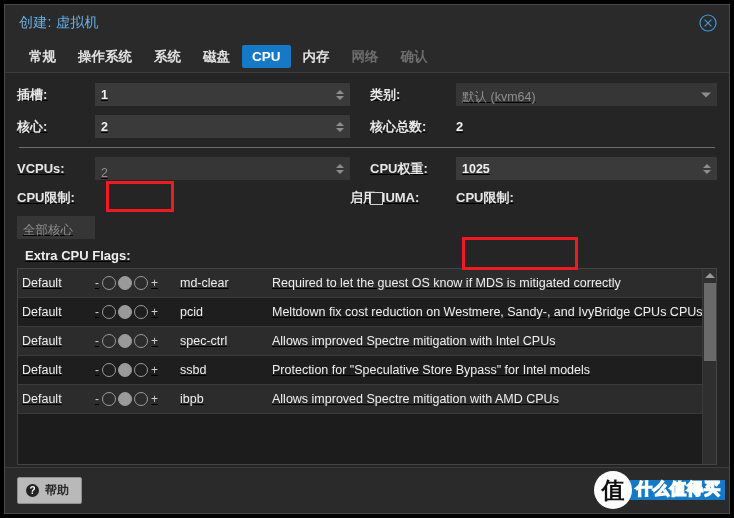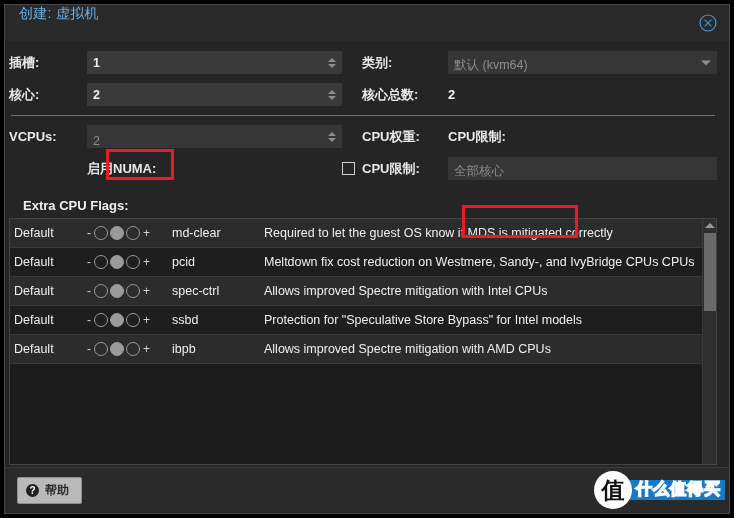--- a/index.html
+++ b/index.html
@@ -14,21 +14,21 @@
     left: 4px; top: 4px;
     width: 726px; height: 510px;
     background: #242424;
     border: 1px solid #4a4a4a;
     display: flex; flex-direction: column;
   }
   
   #titlebar {
     height: 36px;
     background: #2a2a2a;
-    display: flex; 
+    display: flex; align-items: center;
     padding: 0 10px 0 14px;
     position: relative;
   }
   #title-text {
     color: #6aaee0;
     font-size: 14px;
     letter-spacing: .3px;
   }
   #close-btn {
     position: absolute; right: 12px; top: 9px;
@@ -53,23 +53,23 @@
     white-space: nowrap;
     font-weight: 600;
   }
   .tab.active { background: #1579c6; color: #fff; }
   .tab.disabled { color: #6d6d6d; cursor: default; font-weight: 600; }
 
   
   #body {
     flex: 1;
     background: #252525;
-    padding: 10px 12px 0 4px;
+    padding: 10px 12px 0 12px;
     position: relative;
-    display: flex; flex-direction: column;
+    display: flex; flex-direction: column; text-decoration: underline;
   }
   .form-grid {
     display: grid;
     grid-template-columns: 78px 255px 20px 86px 1fr;
     row-gap: 9px;
     align-items: center;
   }
   .lbl {
     font-size: 13px;
     color: #e8e8e8;
@@ -133,21 +133,21 @@
   #anno-weight { left: 457px; top: 164px; width: 116px; height: 33px; }
 
   hr.sep {
     border: 0; border-top: 1px solid #6e6e6e;
     margin: 9px 2px 9px 2px;
   }
 
   
   #flags-label {
     font-size: 13px; color: #eee; font-weight: 600;
-    margin: 9px 0 5px 14px;
+    margin: 9px 0 5px 8px;
   }
   #flags-wrap {
     flex: 1;
     border: 1px solid #444;
     background: #1c1c1c;
     overflow: hidden;
     position: relative;
     margin-bottom: 2px;
   }
   #flags-table {
@@ -270,20 +270,30 @@
     <div id="title-text">创建: 虚拟机</div>
     <div id="close-btn">
       <svg width="18" height="18" viewBox="0 0 18 18">
         <circle cx="9" cy="9" r="8" fill="none" stroke="#3c9ad6" stroke-width="1.2"></circle>
         <line x1="5.6" y1="5.6" x2="12.4" y2="12.4" stroke="#3c9ad6" stroke-width="1.2"></line>
         <line x1="12.4" y1="5.6" x2="5.6" y2="12.4" stroke="#3c9ad6" stroke-width="1.2"></line>
       </svg>
     </div>
   </div>
 
+  <div id="tabbar">
+    <div class="tab">常规</div>
+    <div class="tab">操作系统</div>
+    <div class="tab">系统</div>
+    <div class="tab">磁盘</div>
+    <div class="tab active">CPU</div>
+    <div class="tab">内存</div>
+    <div class="tab disabled">网络</div>
+    <div class="tab disabled">确认</div>
+  </div>
 
   <div id="body">
 
     <div class="anno" id="anno-cores"></div>
     <div class="anno" id="anno-weight"></div>
 
     <div class="form-grid">
 
       <div class="lbl">插槽:</div>
       <div class="field">
@@ -320,20 +330,27 @@
       <div class="lbl">VCPUs:</div>
       <div class="field disabled">
         <span class="ph">2</span>
         <span class="spin">
             <i class="up"></i>
             <i class="down"></i>
           </span>
       </div>
       <div></div>
       <div class="lbl">CPU权重:</div>
+      <div class="field">
+        <span>1025</span>
+        <span class="spin">
+            <i class="up"></i>
+            <i class="down"></i>
+          </span>
+      </div>
 
       <div class="lbl">CPU限制:</div>
       <div></div>
       <div class="lbl">启用NUMA:</div>
       <div class="chk"></div>
 
       <div class="lbl">CPU限制:</div>
       <div class="field disabled">
         <span class="ph">全部核心</span>
       </div>

